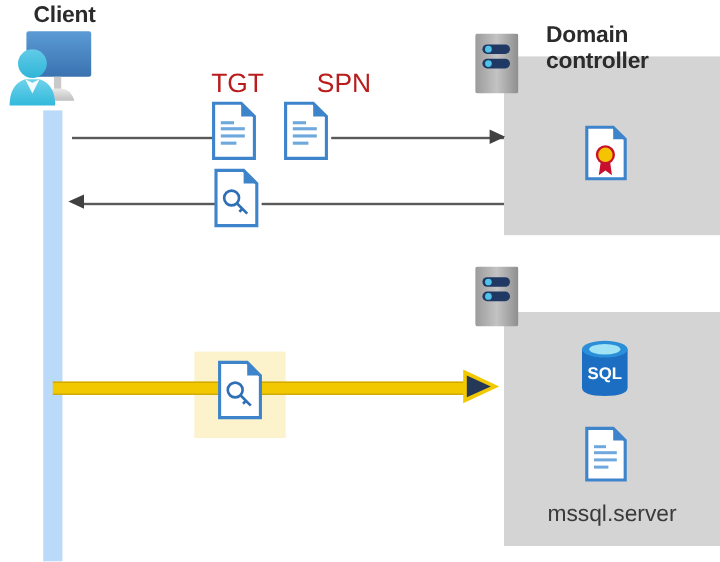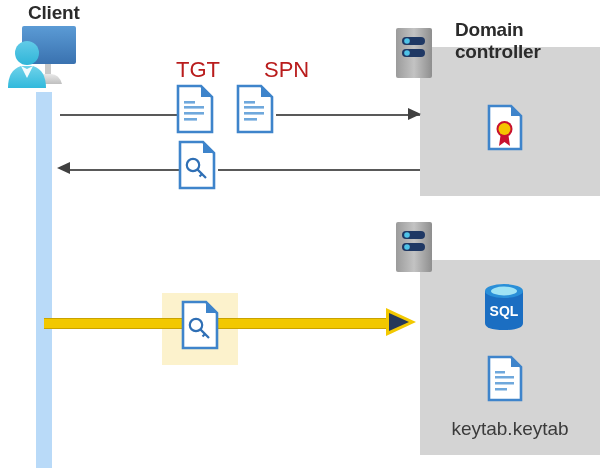--- a/index.html
+++ b/index.html
@@ -220,21 +220,21 @@
       <path d="M24 2 L34 12 H24 Z" fill="#3e84cb"></path>
       <g fill="#6fa8dc">
         <rect x="8" y="21" width="19" height="2.5"></rect>
         <rect x="8" y="27" width="19" height="2.5"></rect>
         <rect x="8" y="33" width="12" height="2.5"></rect>
       </g>
       <rect x="8" y="16" width="10" height="2.5" fill="#6fa8dc"></rect>
     </svg>
   </div>
 
-  <div id="keytab-label">keytab.keytab</div>
+  <div id="keytab-label">mssql.server</div>
 
   <div id="hl-box"></div>
   <div id="y-line"></div>
   <div id="y-head"></div>
   <div id="y-head-in"></div>
 
   <div class="ico" id="doc-key2">
     <svg viewBox="0 0 38 50" width="38" height="50">
       <path d="M2 2 H25 L36 13 V48 H2 Z" fill="#ffffff" stroke="#3e84cb" stroke-width="2.6"></path>
       <path d="M25 2 L36 13 H25 Z" fill="#3e84cb"></path>

